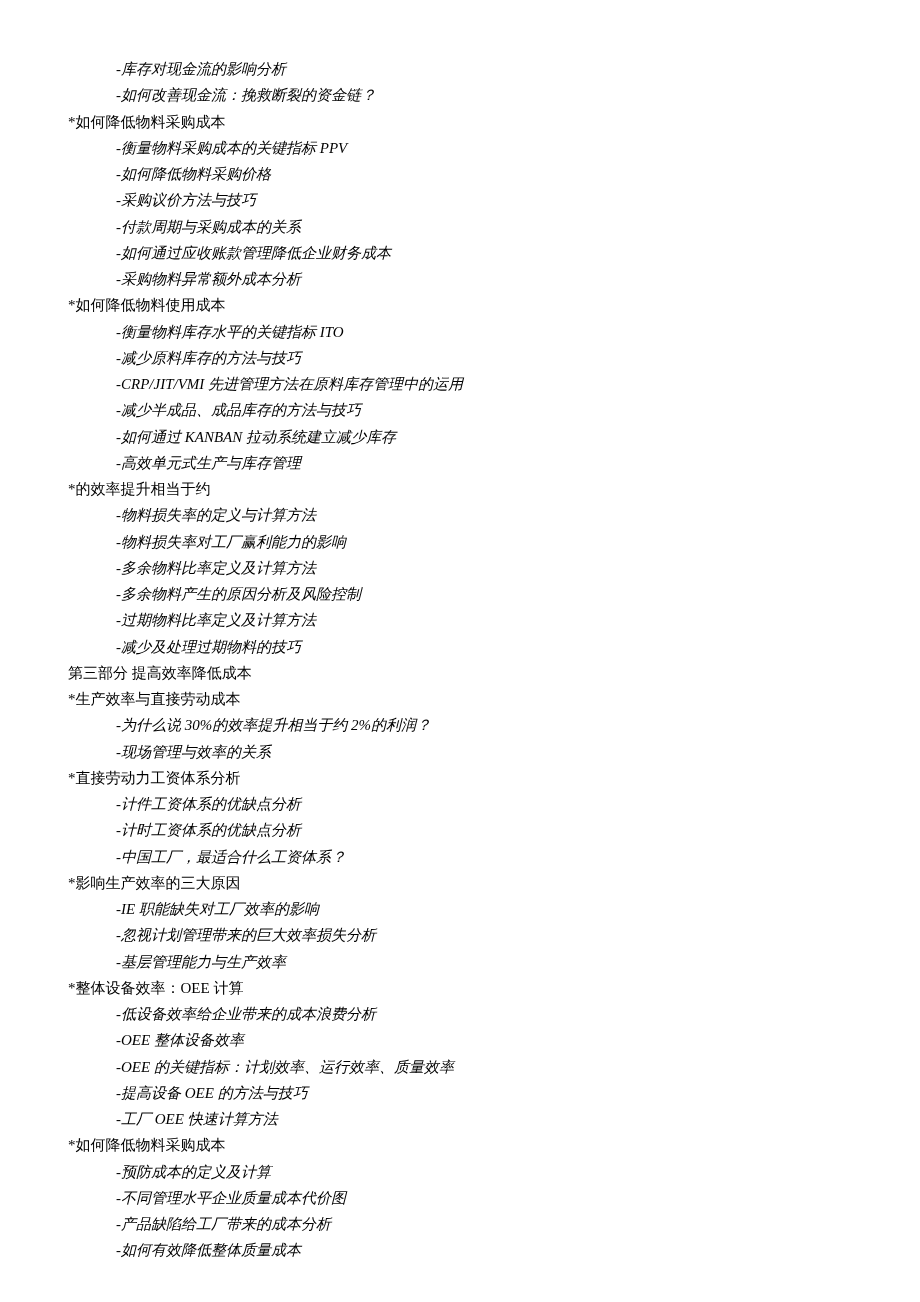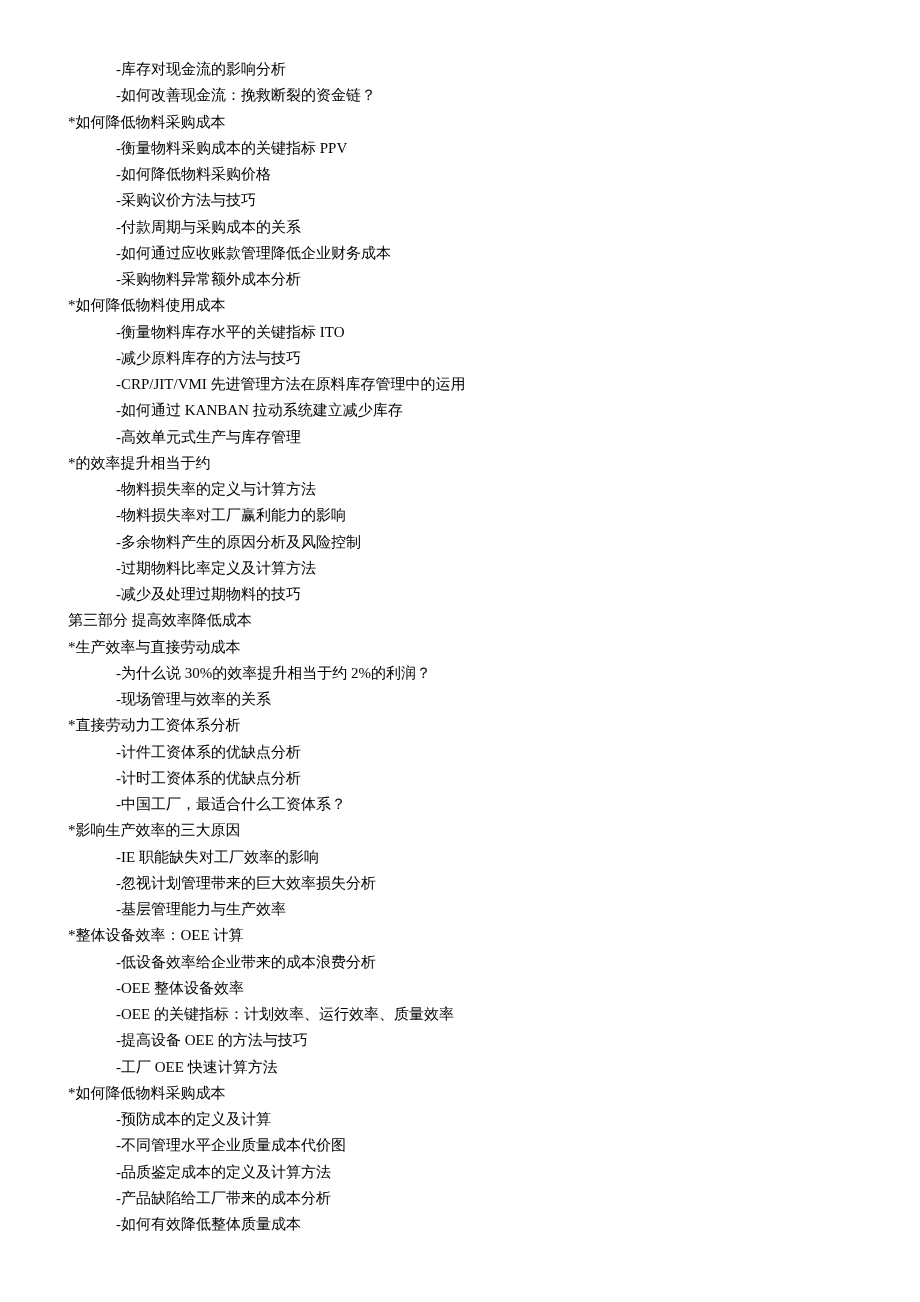--- a/index.html
+++ b/index.html
@@ -14,44 +14,47 @@
     box-sizing: border-box;
   }
   .line {
     white-space: pre;
   }
   .section-head {
     font-weight: normal;
   }
   .indent-2 {
     padding-left: 3.2em;
+    font-style: italic;
   }
 </style>
 </head>
 <body>
 
 <div id="doc">
     <div class="line indent-2">-库存对现金流的影响分析</div>
     <div class="line indent-2">-如何改善现金流：挽救断裂的资金链？</div>
     <div class="line">*如何降低物料采购成本</div>
     <div class="line indent-2">-衡量物料采购成本的关键指标 PPV</div>
     <div class="line indent-2">-如何降低物料采购价格</div>
     <div class="line indent-2">-采购议价方法与技巧</div>
     <div class="line indent-2">-付款周期与采购成本的关系</div>
     <div class="line indent-2">-如何通过应收账款管理降低企业财务成本</div>
     <div class="line indent-2">-采购物料异常额外成本分析</div>
     <div class="line">*如何降低物料使用成本</div>
     <div class="line indent-2">-衡量物料库存水平的关键指标 ITO</div>
     <div class="line indent-2">-减少原料库存的方法与技巧</div>
     <div class="line indent-2">-CRP/JIT/VMI 先进管理方法在原料库存管理中的运用</div>
+    <div class="line indent-2">-减少半成品、成品库存的方法与技巧</div>
     <div class="line indent-2">-如何通过 KANBAN 拉动系统建立减少库存</div>
     <div class="line indent-2">-高效单元式生产与库存管理</div>
     <div class="line">*的效率提升相当于约</div>
     <div class="line indent-2">-物料损失率的定义与计算方法</div>
     <div class="line indent-2">-物料损失率对工厂赢利能力的影响</div>
+    <div class="line indent-2">-多余物料比率定义及计算方法</div>
     <div class="line indent-2">-多余物料产生的原因分析及风险控制</div>
     <div class="line indent-2">-过期物料比率定义及计算方法</div>
     <div class="line indent-2">-减少及处理过期物料的技巧</div>
     <div class="line section-head">第三部分 提高效率降低成本</div>
     <div class="line">*生产效率与直接劳动成本</div>
     <div class="line indent-2">-为什么说 30%的效率提升相当于约 2%的利润？</div>
     <div class="line indent-2">-现场管理与效率的关系</div>
     <div class="line">*直接劳动力工资体系分析</div>
     <div class="line indent-2">-计件工资体系的优缺点分析</div>
     <div class="line indent-2">-计时工资体系的优缺点分析</div>
@@ -62,16 +65,15 @@
     <div class="line indent-2">-基层管理能力与生产效率</div>
     <div class="line">*整体设备效率：OEE 计算</div>
     <div class="line indent-2">-低设备效率给企业带来的成本浪费分析</div>
     <div class="line indent-2">-OEE 整体设备效率</div>
     <div class="line indent-2">-OEE 的关键指标：计划效率、运行效率、质量效率</div>
     <div class="line indent-2">-提高设备 OEE 的方法与技巧</div>
     <div class="line indent-2">-工厂 OEE 快速计算方法</div>
     <div class="line">*如何降低物料采购成本</div>
     <div class="line indent-2">-预防成本的定义及计算</div>
     <div class="line indent-2">-不同管理水平企业质量成本代价图</div>
-    <div class="line indent-2">-品质鉴定成本的定义及计算方法</div>
     <div class="line indent-2">-产品缺陷给工厂带来的成本分析</div>
     <div class="line indent-2">-如何有效降低整体质量成本</div>
   </div>
 
 </body></html>

